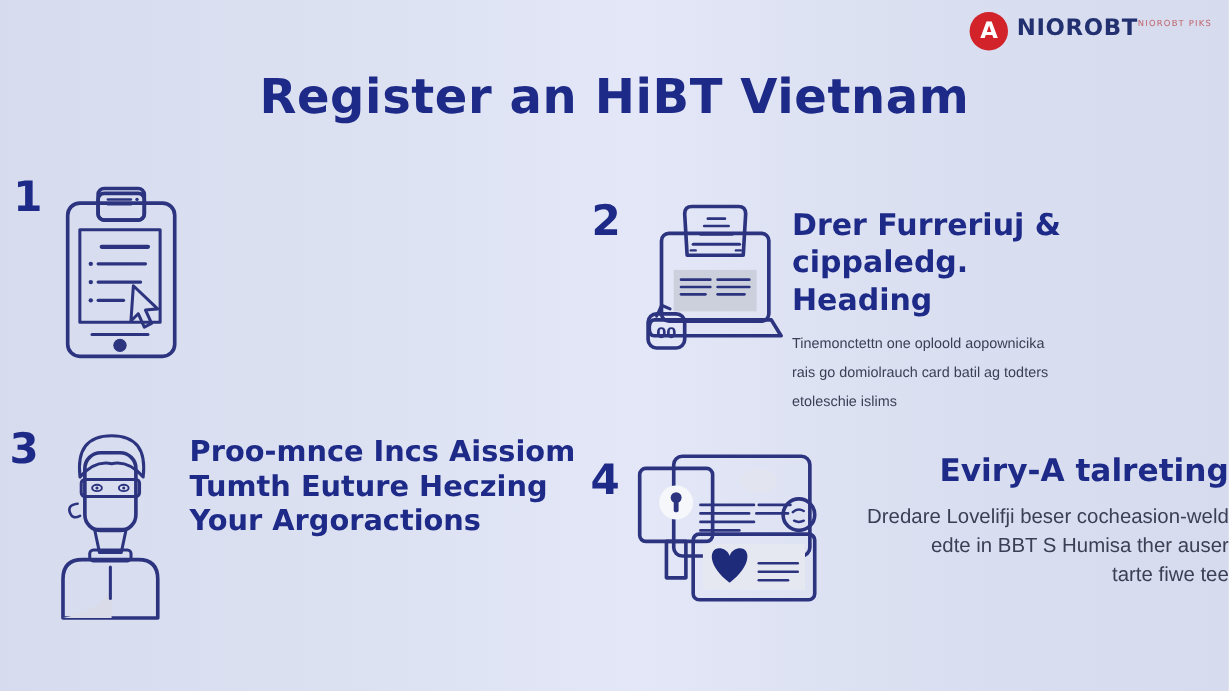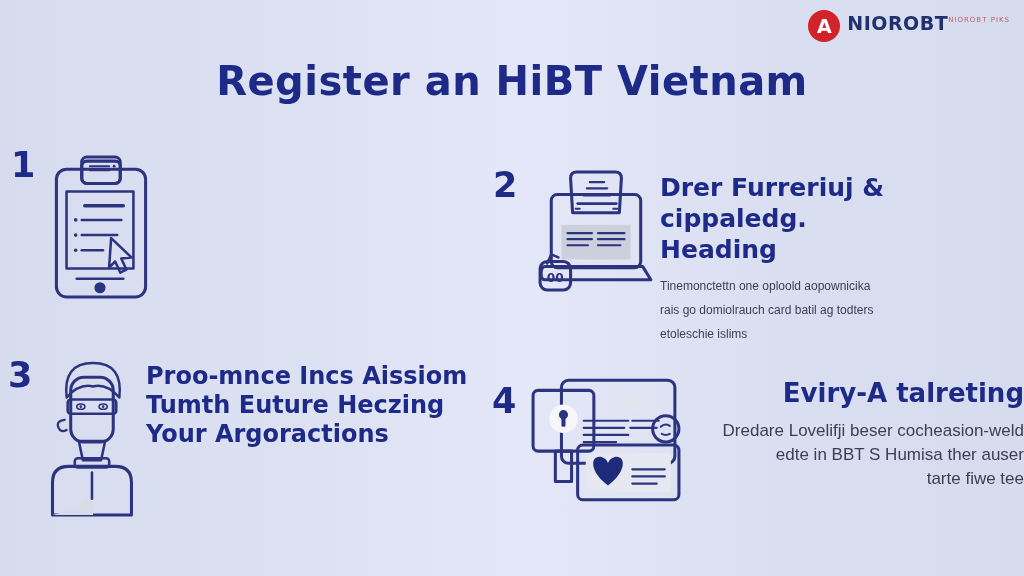--- a/index.html
+++ b/index.html
@@ -126,21 +126,21 @@
     <ellipse class="st" cx="62" cy="51" rx="4" ry="2.6" fill="#ffffff" stroke-width="1.6"></ellipse>
     <circle cx="62" cy="51" r="1.3" fill="#2c3480"></circle>
     <path class="st" d="M24 64 q-9 1 -6 8 q2 5 8 2" stroke-width="2.2"></path>
     <path class="st" d="M38 85 L64 85 L60 104 L42 104 Z" fill="#d4d7e2" stroke-width="2.5"></path>
     <rect class="st" x="34" y="102" width="34" height="9" rx="3" fill="#c9cdda" stroke-width="2.5"></rect>
     <path class="st" d="M12 158 L12 126 Q12 110 28 110 L74 110 Q90 110 90 126 L90 158 Z" fill="#ffffff" stroke-width="3"></path>
     <path d="M12 158 Q42 152 52 134 L52 158 Z" fill="#d9dce8"></path>
     <line class="st" x1="51" y1="116" x2="51" y2="142" stroke-width="2.5"></line>
   </svg>
 
-  <div class="abs" style="left:146px; top:362px; width:330px;">
+  <div class="abs" style="left:158px; top:362px; width:330px;">
     <div class="heading h3s">Proo-mnce Incs Aissiom
 Tumth Euture Heczing
 Your Argoractions</div>
   </div>
 
   <div class="abs step-number" style="left:492px; top:384px;">4</div>
 
   <svg class="abs" style="left:527px; top:376px;" width="157" height="128" viewBox="0 0 155 126">
     <rect class="st" x="34" y="4" width="112" height="82" rx="7" fill="#ffffff" stroke-width="3"></rect>
     <ellipse cx="104" cy="24" rx="15" ry="10" fill="#e2e5ef"></ellipse>

